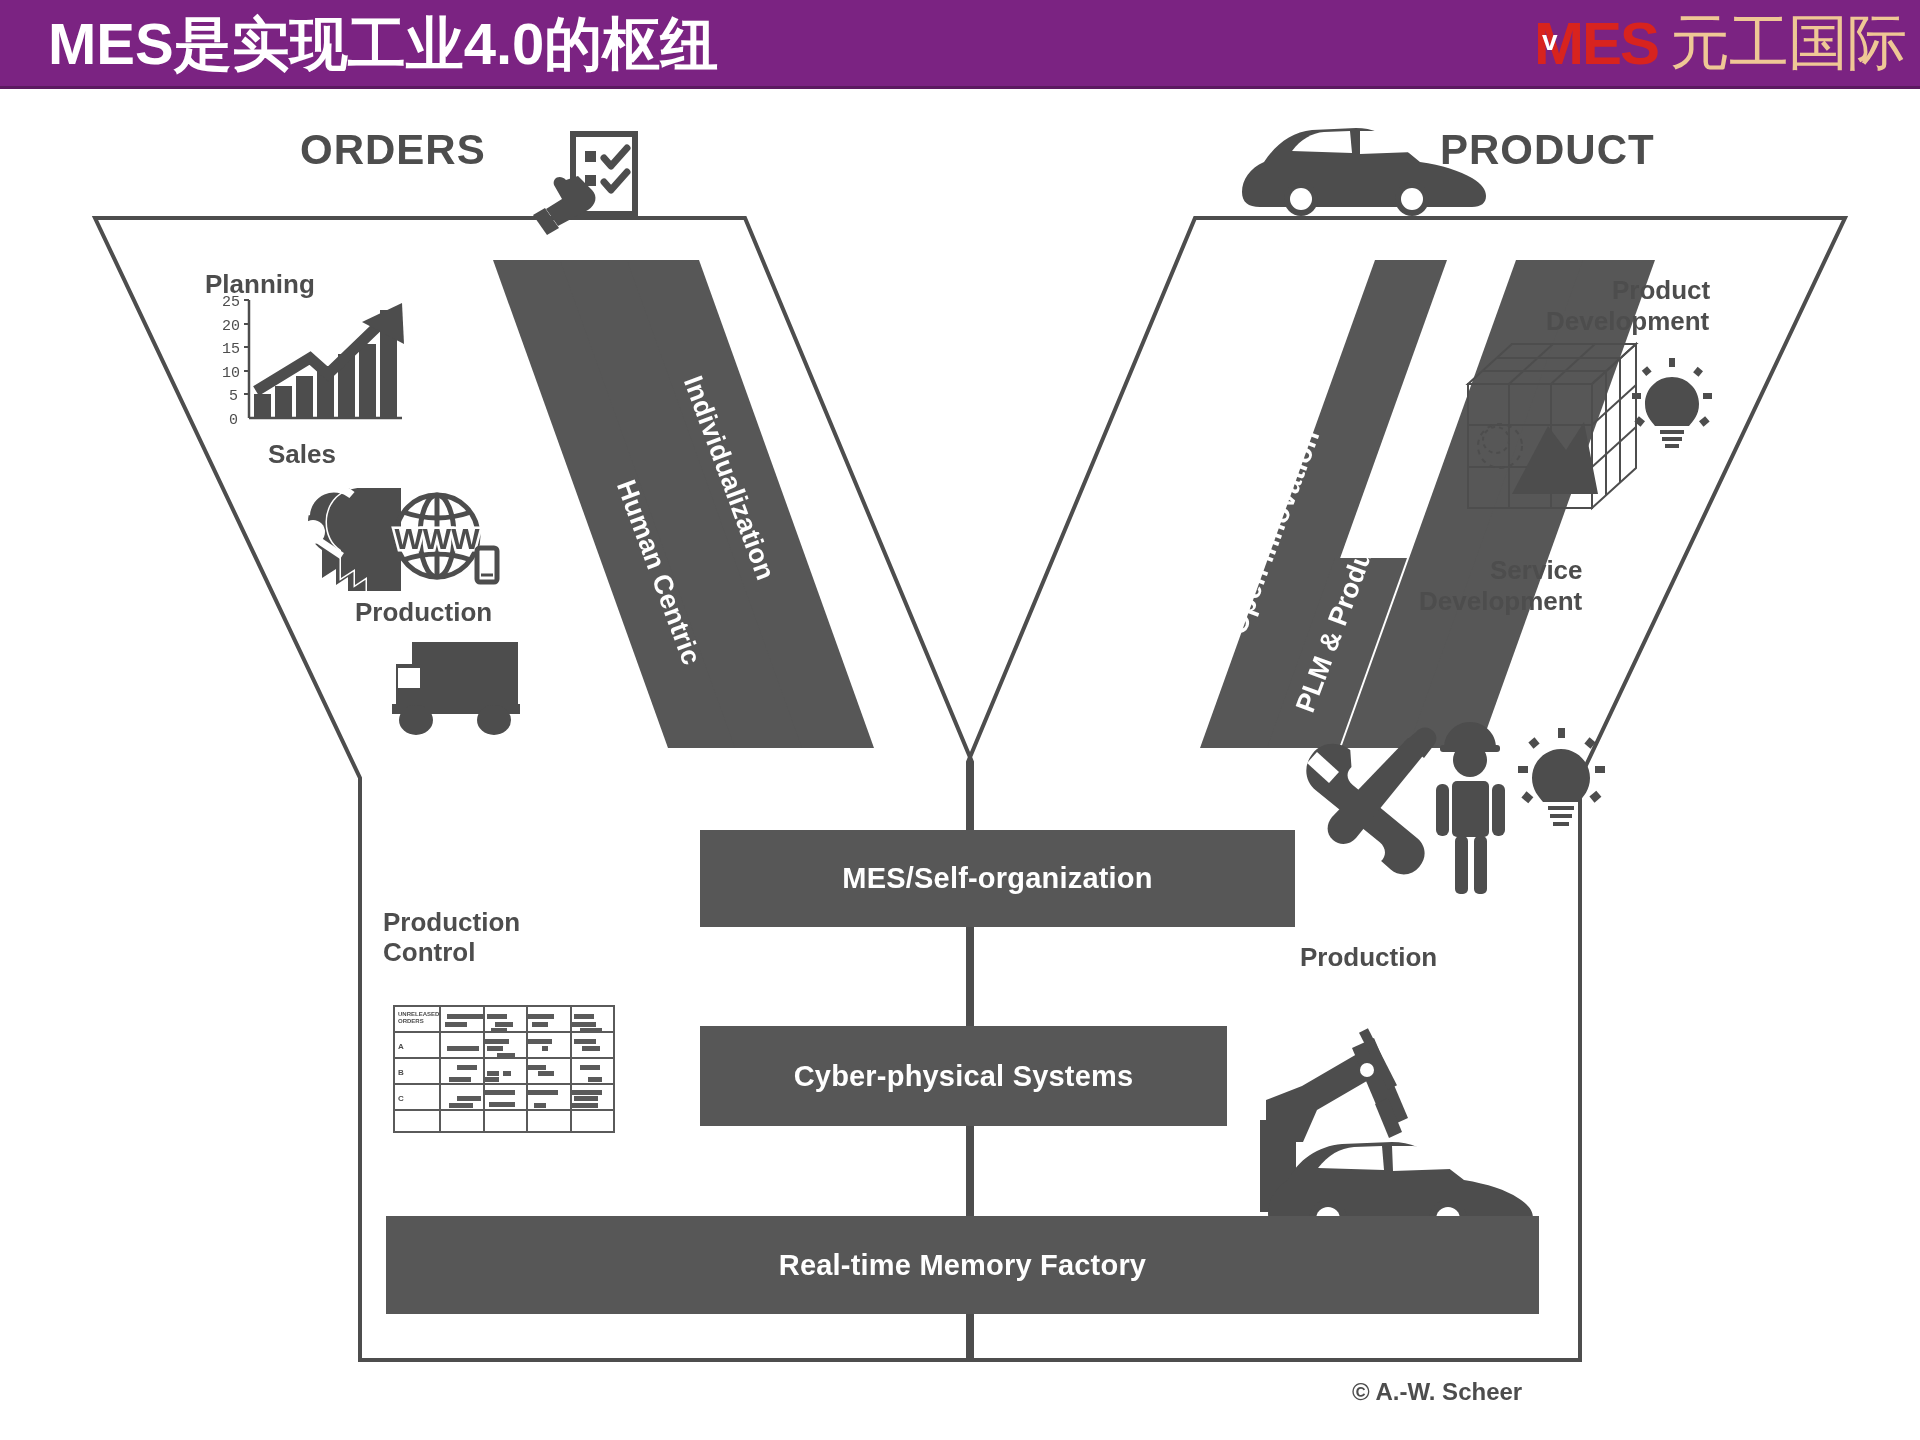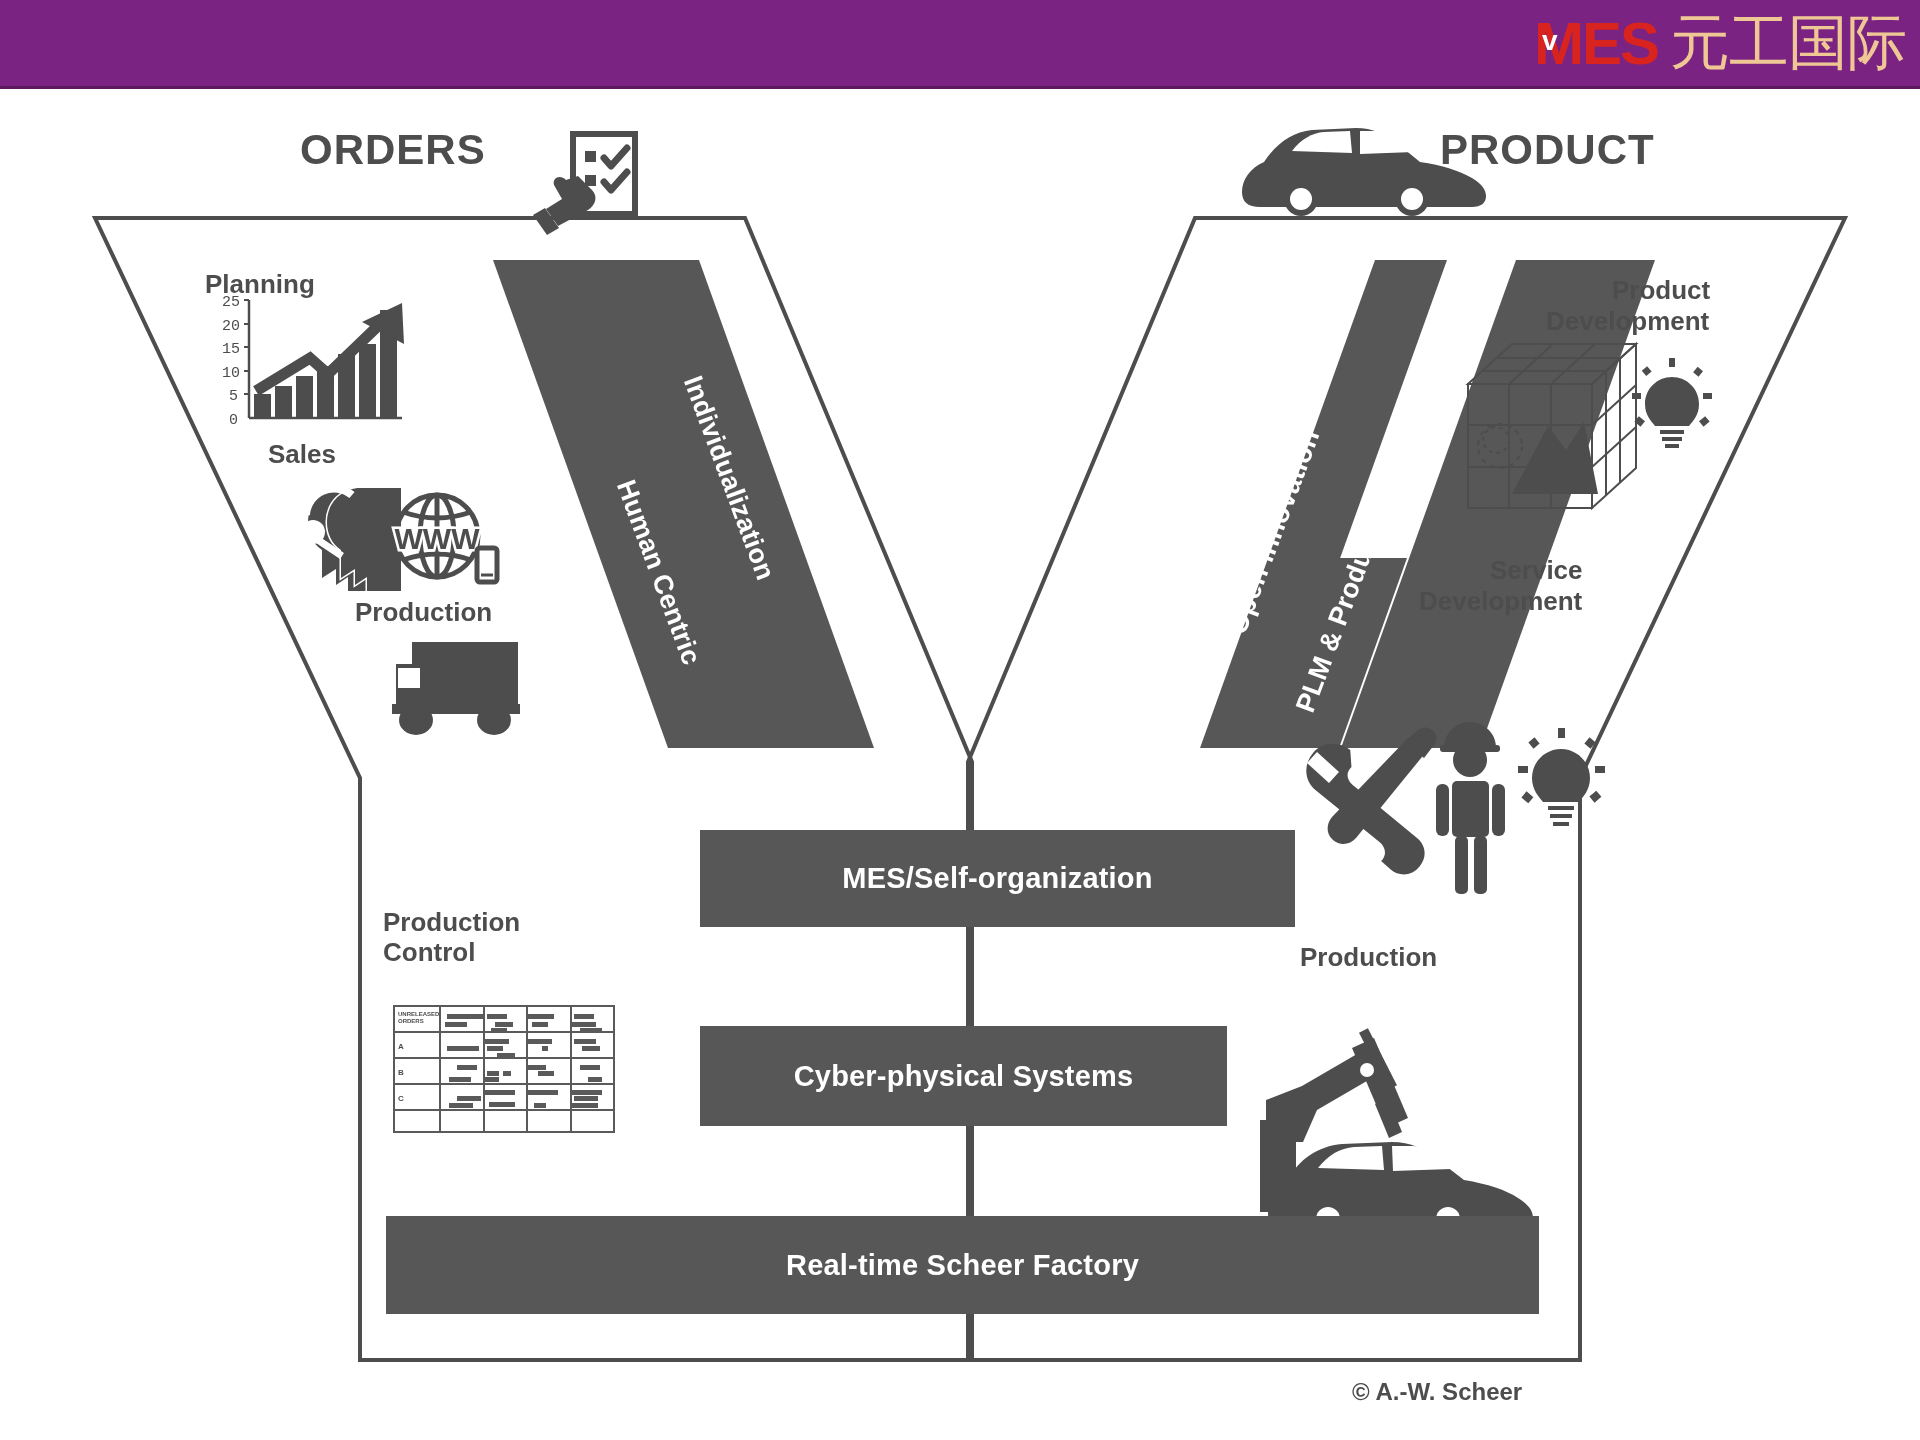--- a/index.html
+++ b/index.html
@@ -183,20 +183,21 @@
   .bar {
     position: absolute;
     height: 5px;
     background: #5a5a5a;
   }
 </style>
 </head>
 <body>
 
 <div id="title-bar">
+  <div id="title-text">MES是实现工业4.0的枢纽</div>
   <div id="logo">
     <span id="logo-mes">
       <span>MES</span>
       <span id="logo-v">v</span>
     </span>
     <span id="logo-cn">元工国际</span>
   </div>
 </div>
 <div id="title-underline"></div>
 
@@ -427,21 +428,21 @@
   <div class="band-label" style="left:639px; top:388px; transform: rotate(69.6deg);">Human Centric</div>
   <div class="band-label" style="left:706px; top:284px; transform: rotate(69.6deg);">Individualization</div>
 
   <div class="band-label" style="left:1100px; top:618px; transform: rotate(-69.6deg);">Individualization</div>
   <div class="band-label" style="left:1156px; top:618px; transform: rotate(-69.6deg);">Service</div>
   <div class="band-label" style="left:1222px; top:540px; transform: rotate(-69.6deg);">Open Innovation</div>
   <div class="band-label" style="left:1290px; top:618px; transform: rotate(-69.6deg);">PLM &amp; Product Memory</div>
 
   <div class="stage-box" style="left:700px; top:742px; width:595px; height:97px;">MES/Self-organization</div>
   <div class="stage-box" style="left:700px; top:938px; width:527px; height:100px;">Cyber-physical Systems</div>
-  <div class="stage-box" style="left:386px; top:1128px; width:1153px; height:98px;">Real-time Scheer Factory</div>
+  <div class="stage-box" style="left:386px; top:1128px; width:1153px; height:98px;">Real-time Memory Factory</div>
 
   <div id="mini-chart" style="left:0; top:0;">
     <div class="tick-label" style="left:222px; top:206px;">25</div>
     <div class="tick-label" style="left:222px; top:230px;">20</div>
     <div class="tick-label" style="left:222px; top:253px;">15</div>
     <div class="tick-label" style="left:222px; top:277px;">10</div>
     <div class="tick-label" style="left:222px; top:300px;">5</div>
     <div class="tick-label" style="left:222px; top:324px;">0</div>
   </div>
 

